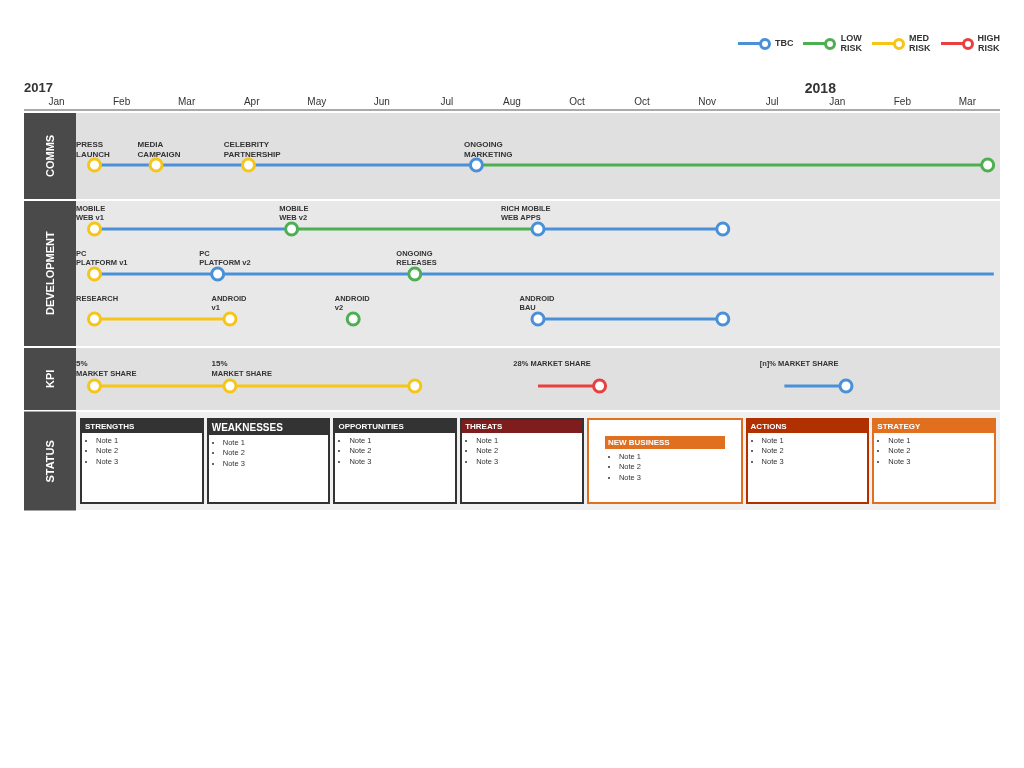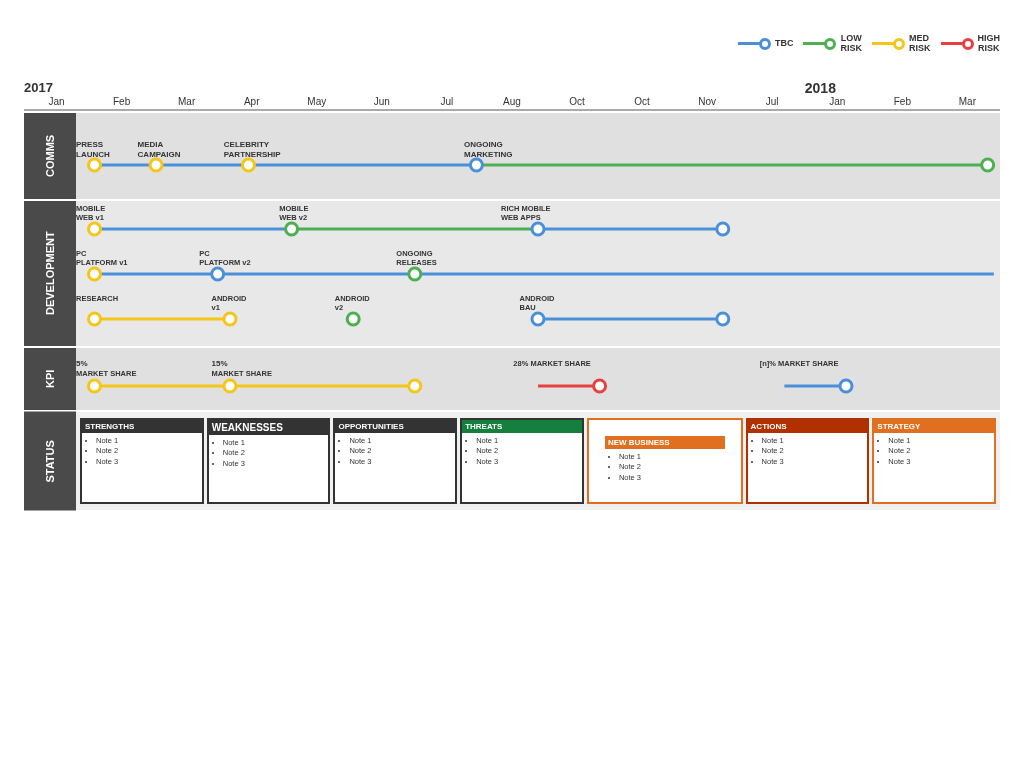--- a/index.html
+++ b/index.html
@@ -186,21 +186,21 @@
               <div style="background: rgb(51, 51, 51); color: rgb(255, 255, 255); font-size: 8px; font-weight: bold; padding: 2px 3px; text-transform: uppercase;">OPPORTUNITIES</div>
               <div style="padding: 3px 4px;">
                 <ul style="list-style: disc; padding-left: 10px;">
                   <li style="font-size: 7.5px; color: rgb(51, 51, 51); line-height: 1.4;">Note 1</li>
                   <li style="font-size: 7.5px; color: rgb(51, 51, 51); line-height: 1.4;">Note 2</li>
                   <li style="font-size: 7.5px; color: rgb(51, 51, 51); line-height: 1.4;">Note 3</li>
                 </ul>
               </div>
             </div>
             <div style="flex: 1 1 0%; border: 2px solid rgb(51, 51, 51); background: rgb(255, 255, 255); padding: 0px;">
-              <div style="background: #15803d; color: rgb(255, 255, 255); font-size: 8px; font-weight: bold; padding: 2px 3px; text-transform: uppercase;">THREATS</div>
+              <div style="background: #7f1d1d; color: rgb(255, 255, 255); font-size: 8px; font-weight: bold; padding: 2px 3px; text-transform: uppercase;">THREATS</div>
               <div style="padding: 3px 4px;">
                 <ul style="list-style: disc; padding-left: 10px;">
                   <li style="font-size: 7.5px; color: rgb(51, 51, 51); line-height: 1.4;">Note 1</li>
                   <li style="font-size: 7.5px; color: rgb(51, 51, 51); line-height: 1.4;">Note 2</li>
                   <li style="font-size: 7.5px; color: rgb(51, 51, 51); line-height: 1.4;">Note 3</li>
                 </ul>
               </div>
             </div>
             <div style="flex: 1 1 0%; border: 2px solid rgb(224, 112, 32); background: rgb(255, 255, 255); padding: 16px;">
               <div style="background: rgb(224, 112, 32); color: rgb(255, 255, 255); font-size: 8px; font-weight: bold; padding: 2px 3px; text-transform: uppercase;">NEW BUSINESS</div>

